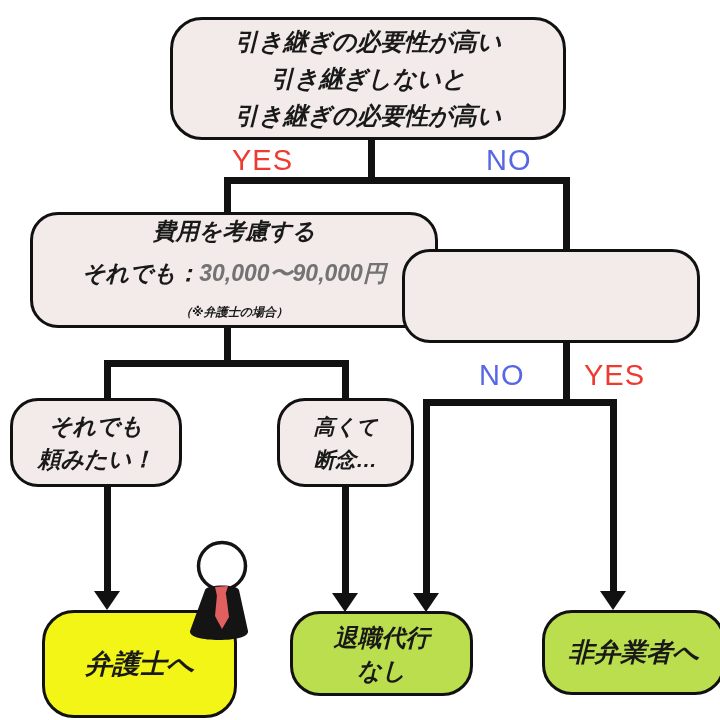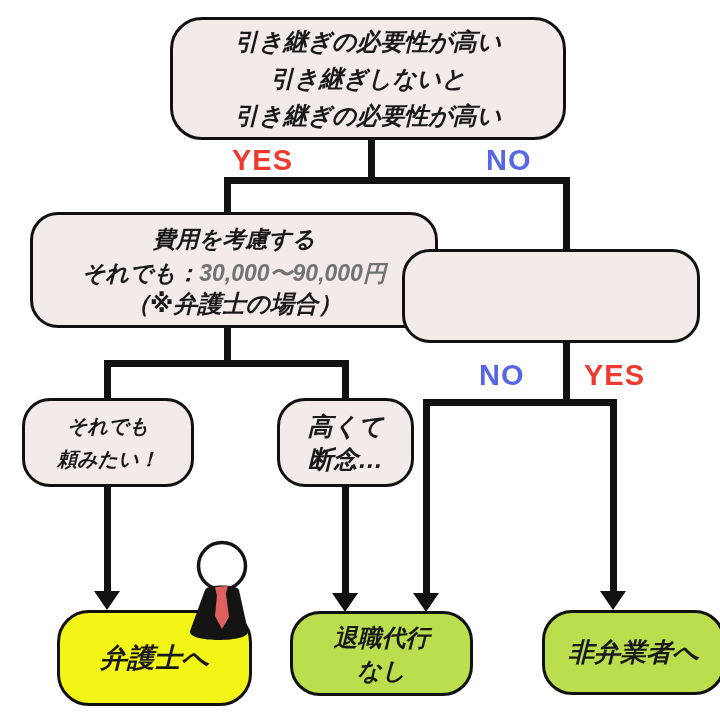--- a/index.html
+++ b/index.html
@@ -13,27 +13,27 @@
   
   .node{
     position:absolute;box-sizing:border-box;
     background:#f2ebe9;border:3.5px solid #111111;border-radius:28px;
     display:flex;flex-direction:column;align-items:center;justify-content:center;
     text-align:center;font-weight:700;color:#191919;
   }
   .node .ln{display:block;font-style:italic;}
 
   .root-node{left:170px;top:17px;width:396px;height:123px;font-size:24px;line-height:37px;border-radius:32px;}
-  .cost-node{left:30px;top:212px;width:408px;height:116px;font-size:23px;line-height:34px;}
-  .cost-node .small{font-size:24px;line-height:28px;}
+  .cost-node{left:30px;top:212px;width:408px;height:116px;font-size:23px;line-height:34px;gap:8px;}
+  .cost-node .small{font-size:12px;line-height:28px;}
   .cost-node .price{color:#737373;}
   .request-node{left:402px;top:249px;width:298px;height:94px;font-size:23px;line-height:35px;}
-  .still-node{left:22px;top:398px;width:172px;height:89px;font-size:20px;line-height:33px;}
-  .expensive-node{left:277px;top:398px;width:137px;height:89px;font-size:25px;line-height:33px;}
-  .lawyer-node{left:57px;top:610px;width:195px;height:96px;background:#f3f516;font-size:27px;border-radius:32px;}
+  .still-node{left:10px;top:398px;width:172px;height:89px;font-size:23px;line-height:33px;}
+  .expensive-node{left:277px;top:398px;width:137px;height:89px;font-size:21px;line-height:33px;}
+  .lawyer-node{left:42px;top:610px;width:195px;height:108px;background:#f3f516;font-size:27px;border-radius:32px;}
   .noagency-node{left:290px;top:611px;width:183px;height:85px;background:#bade4d;font-size:24px;line-height:33px;border-radius:30px;}
   .nonlawyer-node{left:514px;top:610px;width:183px;height:85px;background:#bade4d;font-size:26px;border-radius:30px;margin-left:28px;}
 
   
   .vline,.hline{position:absolute;background:#111111;}
   .vline{width:7px;}
   .hline{height:7px;}
   .v1{left:368px;top:138px;height:46px;}
   .h1{left:224px;top:177px;width:346px;}
   .v2{left:224px;top:177px;height:38px;}
@@ -53,21 +53,21 @@
     position:absolute;width:0;height:0;
     border-left:13px solid transparent;border-right:13px solid transparent;
     border-top:19px solid #111111;
   }
   .a7{left:94px;top:591px;}
   .a8{left:332px;top:593px;}
   .a10{left:413px;top:593px;}
   .a11{left:600px;top:591px;}
 
   
-  .branch{position:absolute;font-weight:700;font-size:29px;letter-spacing:1px;}
+  .branch{position:absolute;font-weight:400;font-size:29px;letter-spacing:1px;}
   .branch.red{color:#ee3a30;}
   .branch.blue{color:#5766e3;text-align:center;}
   .yes1{left:232px;top:144px;}
   .no1{left:486px;top:144px;}
   .no2{left:479px;top:359px;}
   .yes2{left:584px;top:359px;}
 
   
   .person{position:absolute;left:184px;top:540px;width:70px;height:102px;z-index:6;}
 </style>

